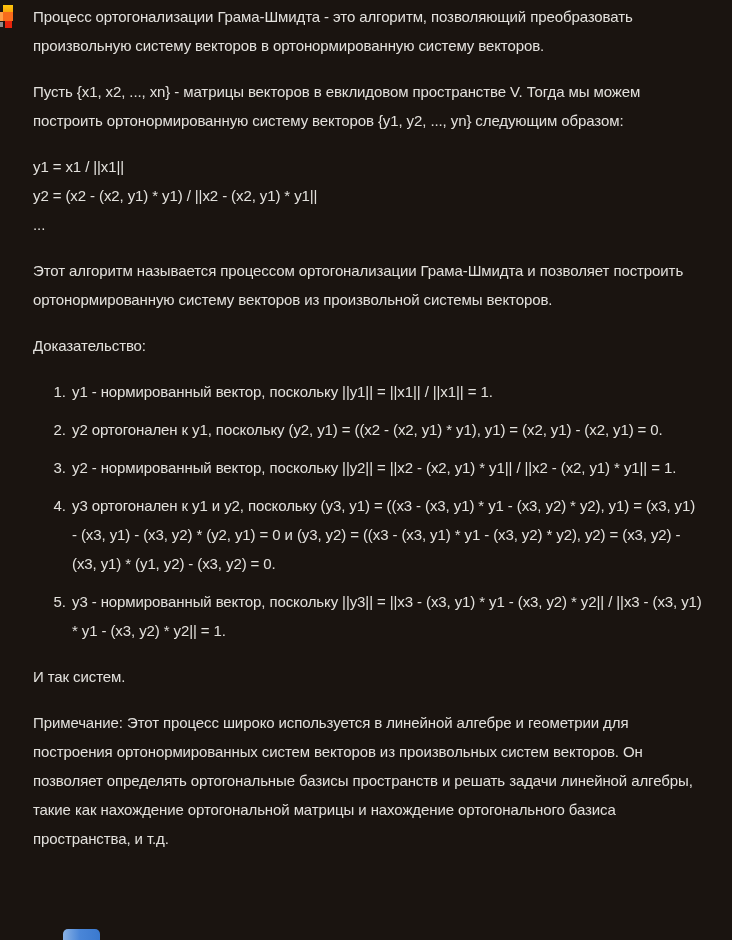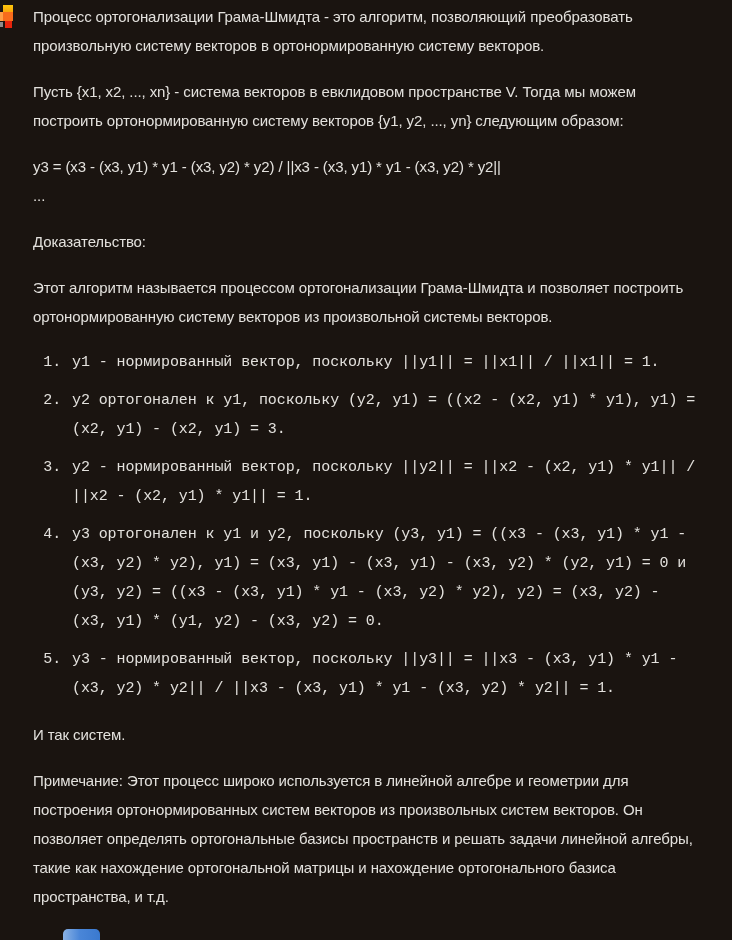--- a/index.html
+++ b/index.html
@@ -30,21 +30,21 @@
   .frag-yellow { left: 3px; top: 0; width: 10px; height: 8px;
                  background: linear-gradient(180deg, #fdc70c, #f8a109); }
   .frag-orange { left: 0; top: 7px; width: 13px; height: 9px;
                  background: linear-gradient(90deg, #ff9e45 0 3px, #f76b1c 3px 100%); }
   .frag-red    { left: 5px; top: 16px; width: 7px; height: 7px; background: #e8240c; }
   .frag-gray   { left: 0; top: 17px; width: 3px; height: 5px; background: #8e8c8a; }
 
   p { margin: 0 0 17px 0; line-height: 29px; }
   .fline { display: block; line-height: 29px; }
 
-  ol { margin: 0 0 17px 0; padding-left: 37px; font-family: Liberation Mono, monospace; }
+  ol { margin: 0 0 17px 0; padding-left: 37px; }
   li { line-height: 29px; margin: 0 0 9px 0; padding-left: 2px; }
 
   .chip {
     position: absolute;
     left: 63px;
     top: 929px;
     width: 37px;
     height: 11px;
     border-radius: 5px 5px 0 0;
     background: linear-gradient(90deg, #8ab3e6 0%, #4a86d8 45%, #3a79cf 100%);
@@ -57,34 +57,35 @@
 
   <div class="avatar">
     <div class="frag frag-yellow"></div>
     <div class="frag frag-orange"></div>
     <div class="frag frag-red"></div>
     <div class="frag frag-gray"></div>
   </div>
 
   <p>Процесс ортогонализации Грама-Шмидта - это алгоритм, позволяющий преобразовать произвольную систему векторов в ортонормированную систему векторов.</p>
 
-  <p>Пусть {x1, x2, ..., xn} - система векторов в евклидовом пространстве V. Тогда мы можем построить ортонормированную систему векторов {y1, y2, ..., yn} следующим образом:</p>
+  <p>Пусть {x1, x2, ..., xn} - матрицы векторов в евклидовом пространстве V. Тогда мы можем построить ортонормированную систему векторов {y1, y2, ..., yn} следующим образом:</p>
 
   <p>
-    <span class="fline">y3 = (x3 - (x3, y1) * y1 - (x3, y2) * y2) / ||x3 - (x3, y1) * y1 - (x3, y2) * y2||</span>
+    <span class="fline">y1 = x1 / ||x1||</span>
+    <span class="fline">y2 = (x2 - (x2, y1) * y1) / ||x2 - (x2, y1) * y1||</span>
     <span class="fline">...</span>
   </p>
 
+  <p>Этот алгоритм называется процессом ортогонализации Грама-Шмидта и позволяет построить ортонормированную систему векторов из произвольной системы векторов.</p>
+
   <p>Доказательство:</p>
-
-  <p>Этот алгоритм называется процессом ортогонализации Грама-Шмидта и позволяет построить ортонормированную систему векторов из произвольной системы векторов.</p>
 
   <ol>
     <li>y1 - нормированный вектор, поскольку ||y1|| = ||x1|| / ||x1|| = 1.</li>
-    <li>y2 ортогонален к y1, поскольку (y2, y1) = ((x2 - (x2, y1) * y1), y1) = (x2, y1) - (x2, y1) = 3.</li>
+    <li>y2 ортогонален к y1, поскольку (y2, y1) = ((x2 - (x2, y1) * y1), y1) = (x2, y1) - (x2, y1) = 0.</li>
     <li>y2 - нормированный вектор, поскольку ||y2|| = ||x2 - (x2, y1) * y1|| / ||x2 - (x2, y1) * y1|| = 1.</li>
     <li>y3 ортогонален к y1 и y2, поскольку (y3, y1) = ((x3 - (x3, y1) * y1 - (x3, y2) * y2), y1) = (x3, y1) - (x3, y1) - (x3, y2) * (y2, y1) = 0 и (y3, y2) = ((x3 - (x3, y1) * y1 - (x3, y2) * y2), y2) = (x3, y2) - (x3, y1) * (y1, y2) - (x3, y2) = 0.</li>
     <li>y3 - нормированный вектор, поскольку ||y3|| = ||x3 - (x3, y1) * y1 - (x3, y2) * y2|| / ||x3 - (x3, y1) * y1 - (x3, y2) * y2|| = 1.</li>
   </ol>
 
   <p>И так систем.</p>
 
   <p>Примечание: Этот процесс широко используется в линейной алгебре и геометрии для построения ортонормированных систем векторов из произвольных систем векторов. Он позволяет определять ортогональные базисы пространств и решать задачи линейной алгебры, такие как нахождение ортогональной матрицы и нахождение ортогонального базиса пространства, и т.д.</p>
 
 </main>

